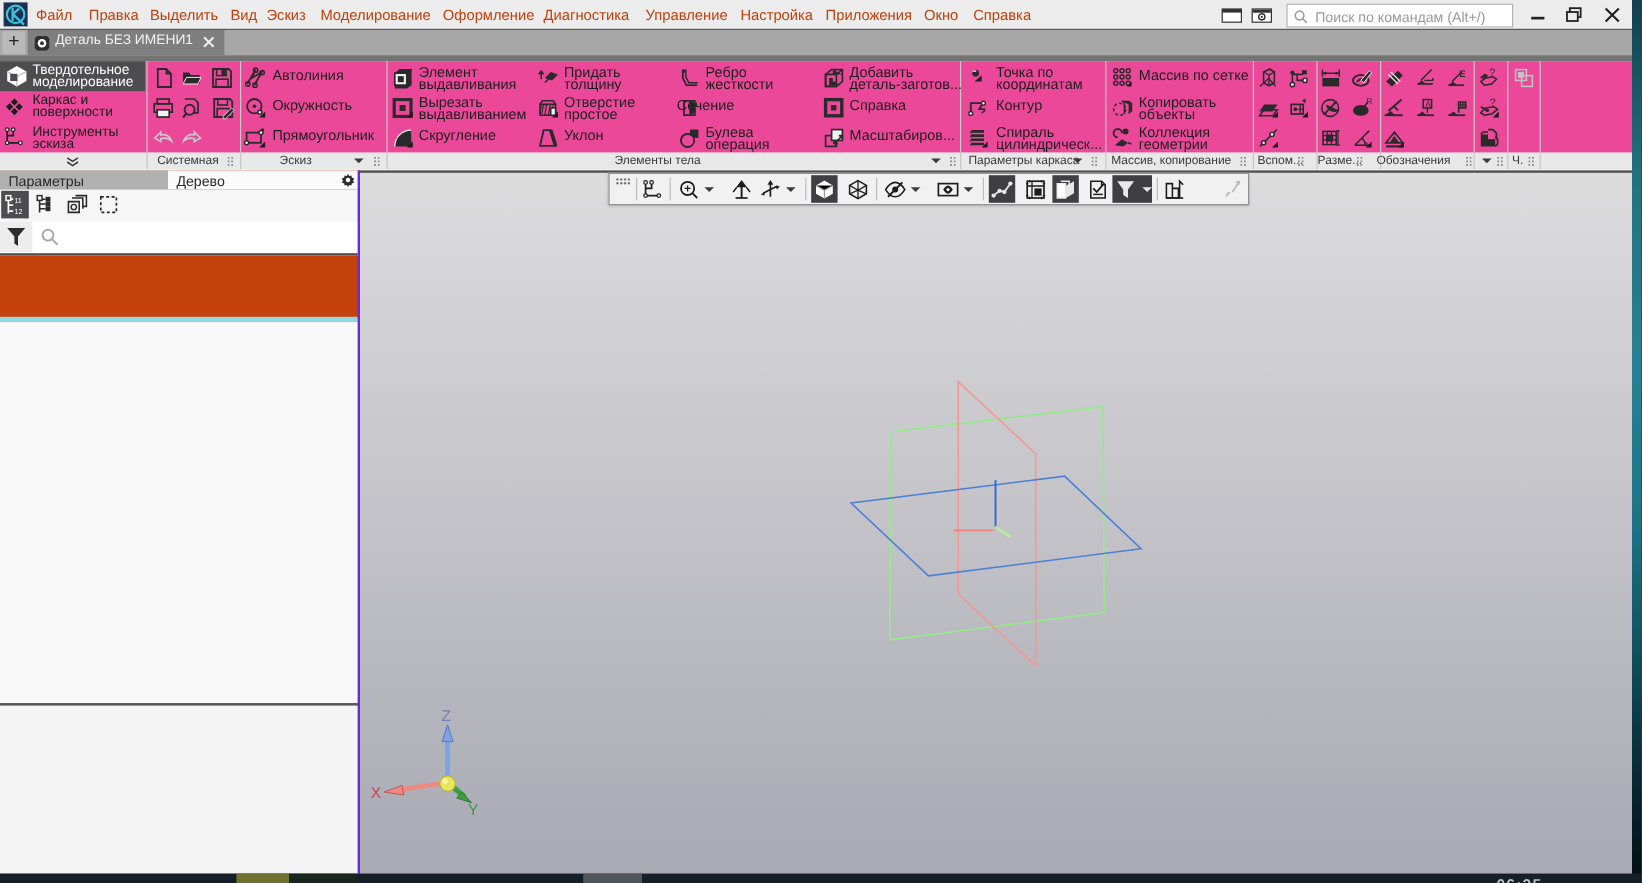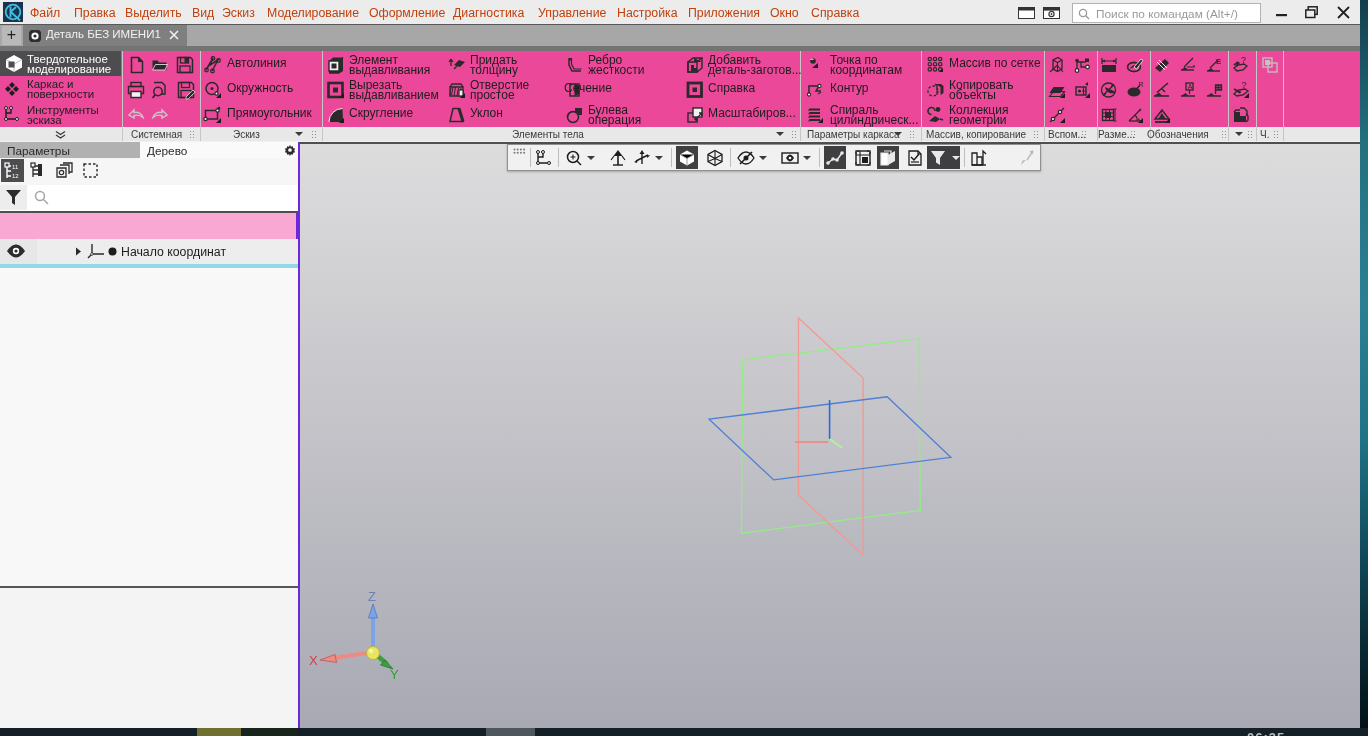--- a/index.html
+++ b/index.html
@@ -18,21 +18,21 @@
 #plusbtn{position:absolute;left:2px;top:1px;width:19px;height:19px;background:#b9b9b9;color:#222;font-size:16px;line-height:18px;text-align:center}
 #doctab{position:absolute;left:23px;top:0;width:164px;height:21px;background:#7f7f7f}
 #doctab .ttl{position:absolute;left:23px;top:3px;font-size:11.5px;color:#f2f2f2;white-space:nowrap}
 #ribbon{position:absolute;left:0;top:51px;width:1360px;height:85px;background:#ec4899;border-bottom:2px solid #15803d}
 #labelband{position:absolute;left:0;top:76px;width:1360px;height:14px;background:#e8e8e8}
 .vd{position:absolute;top:0;width:1px;height:90px;background:#c6c6c6}
 .slab{position:absolute;top:77.5px;font-size:10px;color:#3a3a3a;white-space:nowrap}
 .grip{position:absolute;top:79px;width:6px;height:9px;background-image:radial-gradient(circle,#8f8f8f 0.9px,transparent 1px);background-size:3px 3px}
 .dn{position:absolute;top:81px;width:0;height:0;border-left:4px solid transparent;border-right:4px solid transparent;border-top:4.5px solid #3a3a3a}
 .rtxt{position:absolute;font-size:12px;line-height:10.8px;color:#1d1d1d;white-space:nowrap}
-#lpanel{position:absolute;left:0;top:142px;width:300px;height:586px;background:#f9a8d4;border-right:4px solid #6d28d9}
+#lpanel{position:absolute;left:0;top:142px;width:300px;height:586px;background:#c2410c;border-right:2px solid #6d28d9}
 #vp{position:absolute;left:300px;top:142px;width:1060px;height:586px;background:linear-gradient(180deg,#dddcdd 0%,#a8a9b3 100%);border-top:2px solid #4f4f4f}
 #ftb{position:absolute;left:207px;top:0px;width:534px;height:27px;background:#f1f1f1;border:1px solid #909090;box-shadow:0 1px 2px rgba(0,0,0,.25)}
 .fsep{position:absolute;top:3px;width:1px;height:19px;background:#bdbdbd}
 .fdark{position:absolute;top:1px;height:23px;background:#3f3f41}
 #desk{position:absolute;left:1360px;top:0;width:8px;height:728px;background:linear-gradient(180deg,#123f4e 0%,#237180 20%,#2a8093 42%,#1e7387 60%,#114e5e 75%,#082b36 88%,#031017 100%)}
 #taskbar{position:absolute;left:0;top:728px;width:1368px;height:8px;background:#141f28;overflow:hidden}
 </style>
 </head>
 <body>
 <div id="stage">
@@ -506,39 +506,20 @@
 </div>
 <div class="abs" style="left:0;top:43px;width:298px;height:28px;background:#fff;border-bottom:2px solid #4f4f4f">
 <div class="abs" style="left:0;top:0;width:27px;height:25px;background:#ededed"></div>
 <svg style="left:5px;top:4px" width="17" height="17" viewBox="0 0 17 17">
             <path d="M1 1h15L10 8v8l-3-2V8z" fill="#2c2c2c"></path>
           </svg>
 <svg style="left:34px;top:5px" width="15" height="15" viewBox="0 0 15 15">
             <circle cx="6" cy="6" r="4.5" fill="none" stroke="#a8a8a8" stroke-width="1.6"></circle>
             <path d="M9.5 9.5L14 14" stroke="#a8a8a8" stroke-width="1.6"></path>
           </svg>
-</div>
-<div class="abs" style="left:0;top:97px;width:298px;height:25px;background:#ededed">
-<div class="abs" style="left:0;top:0;width:37px;height:25px;background:#e7e7e7"></div>
-<svg style="left:6px;top:5px" width="20" height="14" viewBox="0 0 20 14">
-            <path d="M1 7c3-4.5 6.5-6.5 9-6.5S16 2.5 19 7c-3 4.5-6.5 6.5-9 6.5S4 11.5 1 7z" fill="#2c2c2c"></path>
-            <circle cx="10" cy="7" r="3.2" fill="#fff"></circle>
-            <circle cx="10" cy="7" r="1.6" fill="#2c2c2c"></circle>
-          </svg>
-<svg style="left:75px;top:8px" width="7" height="9" viewBox="0 0 7 9">
-            <path d="M1 0.5L6 4.5 1 8.5z" fill="#2a2a2a"></path>
-          </svg>
-<svg style="left:87px;top:4px" width="18" height="17" viewBox="0 0 18 17">
-            <path d="M5 1v10l-4 4M5 11h12" fill="none" stroke="#2a2a2a" stroke-width="1.4"></path>
-            <circle cx="5" cy="11" r="1.3" fill="#fff" stroke="#2a2a2a" stroke-width="0.8"></circle>
-          </svg>
-<svg style="left:108px;top:8px" width="9" height="9" viewBox="0 0 9 9">
-            <circle cx="4.5" cy="4.5" r="4" fill="#1d1d1d"></circle>
-          </svg>
-<span class="abs" style="left:121px;top:5.5px;font-size:12.3px;color:#1d1d1d">Начало координат</span>
 </div>
 <div class="abs" style="left:0;top:122px;width:298px;height:4px;background:#92d9e6"></div>
 <div class="abs" style="left:0;top:126px;width:298px;height:318px;background:#f8f8f8"></div>
 <div class="abs" style="left:0;top:444px;width:298px;height:2px;background:#565656"></div>
 <div class="abs" style="left:0;top:446px;width:298px;height:140px;background:#f4f4f4"></div>
 </div>
 <div id="vp">
 <svg style="left:0;top:0px" width="1060" height="584" viewBox="0 0 1060 584">
 <polygon points="442.6,215.8 619.1,194.9 620.2,366.4 441.4,389.2" fill="none" stroke="#94ec86" stroke-width="1.3"></polygon>
 <polygon points="498.5,174 563.1,234.1 563.1,410.9 498.5,351.2" fill="none" stroke="#f59890" stroke-width="1.3"></polygon>

